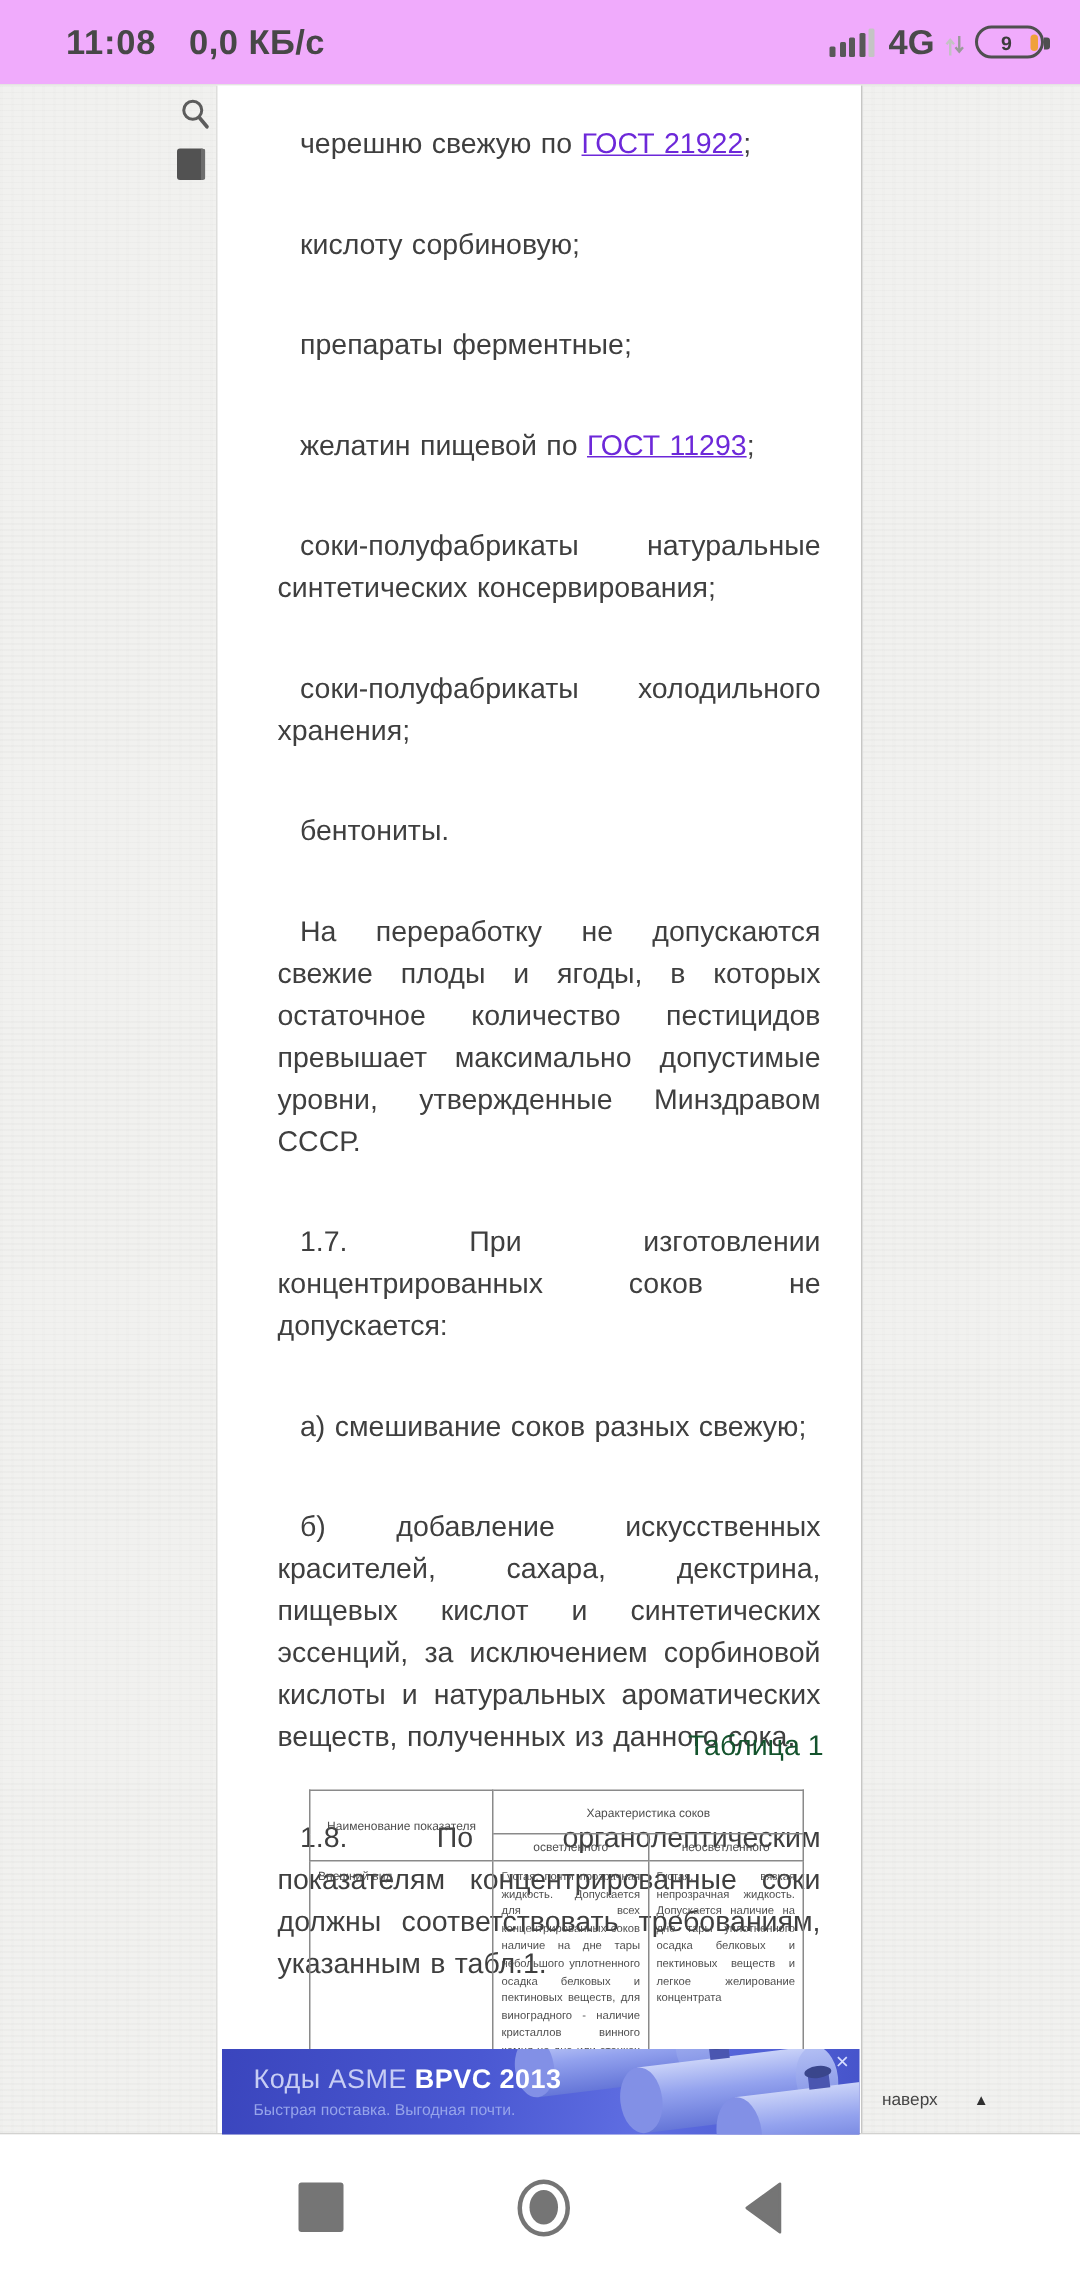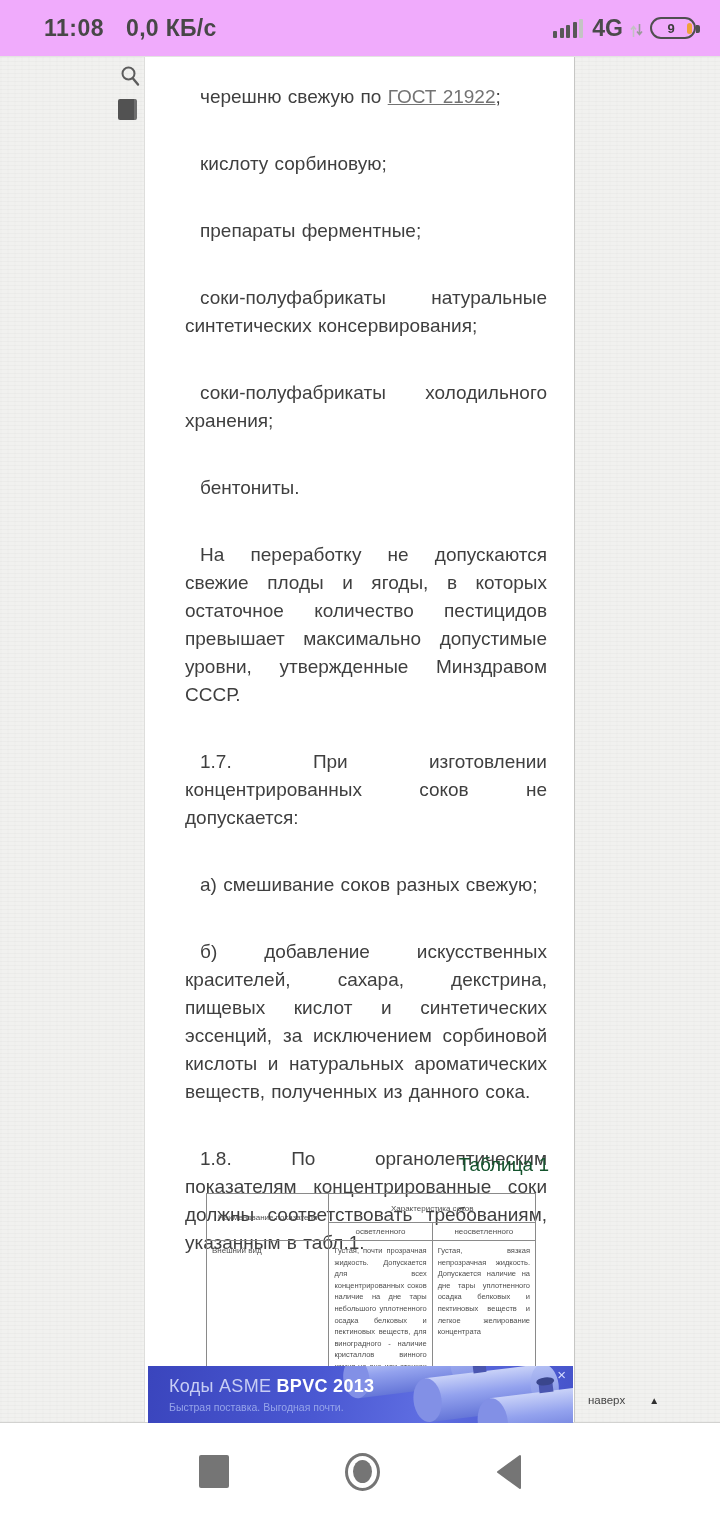--- a/index.html
+++ b/index.html
@@ -57,21 +57,21 @@
     background:#525252; border-radius:2px; border-right:3px solid #6e6e6e; cursor:pointer;
   }
 
   .page-inner { padding:26px 27px 0 40px; }
   .para {
     font-size:19px; line-height:28px; color:#3f3f3f;
     text-align:justify; text-indent:15px;
     margin-bottom:39px;
     word-spacing:1px;
   }
-  .doclink { color:#737373; text-decoration:underline; cursor:pointer; }
+  .doclink { color:#6d28d9; text-decoration:underline; cursor:pointer; }
 
   .table-region { position:absolute; top:1094px; left:40px; width:364px; }
   .table-caption { font-size:19px; line-height:28px; color:#14532d; text-align:right; }
   table.gost {
     margin:14px 0 0 21px; width:330px;
     border-collapse:collapse; table-layout:fixed;
   }
   table.gost th, table.gost td {
     border:1px solid #8a8a8a; color:#4f4f4f;
     font-weight:400; vertical-align:middle;
@@ -153,20 +153,21 @@
     <circle cx="9.5" cy="8.5" r="6" fill="none" stroke="#5c5c5c" stroke-width="2"></circle>
     <line x1="14" y1="13.5" x2="19" y2="19.5" stroke="#5c5c5c" stroke-width="2.4" stroke-linecap="round"></line>
   </svg>
   <div class="side-icon-page"></div>
 
   <div class="page">
     <div class="page-inner">
         <p class="para"><span>черешню свежую по </span><a class="doclink">ГОСТ 21922</a><span>;</span></p>
         <p class="para"><span>кислоту сорбиновую;</span></p>
         <p class="para"><span>препараты ферментные;</span></p>
+        <p class="para"><span>желатин пищевой по </span><a class="doclink">ГОСТ 11293</a><span>;</span></p>
         <p class="para"><span>соки-полуфабрикаты натуральные синтетических консервирования;</span></p>
         <p class="para"><span>соки-полуфабрикаты холодильного хранения;</span></p>
         <p class="para"><span>бентониты.</span></p>
         <p class="para"><span>На переработку не допускаются свежие плоды и ягоды, в которых остаточное количество пестицидов превышает максимально допустимые уровни, утвержденные Минздравом СССР.</span></p>
         <p class="para"><span>1.7. При изготовлении концентрированных соков не допускается:</span></p>
         <p class="para"><span>а) смешивание соков разных свежую;</span></p>
         <p class="para"><span>б) добавление искусственных красителей, сахара, декстрина, пищевых кислот и синтетических эссенций, за исключением сорбиновой кислоты и натуральных ароматических веществ, полученных из данного сока.</span></p>
         <p class="para"><span>1.8. По органолептическим показателям концентрированные соки должны соответствовать требованиям, указанным в табл.1.</span></p>
       </div>
 

